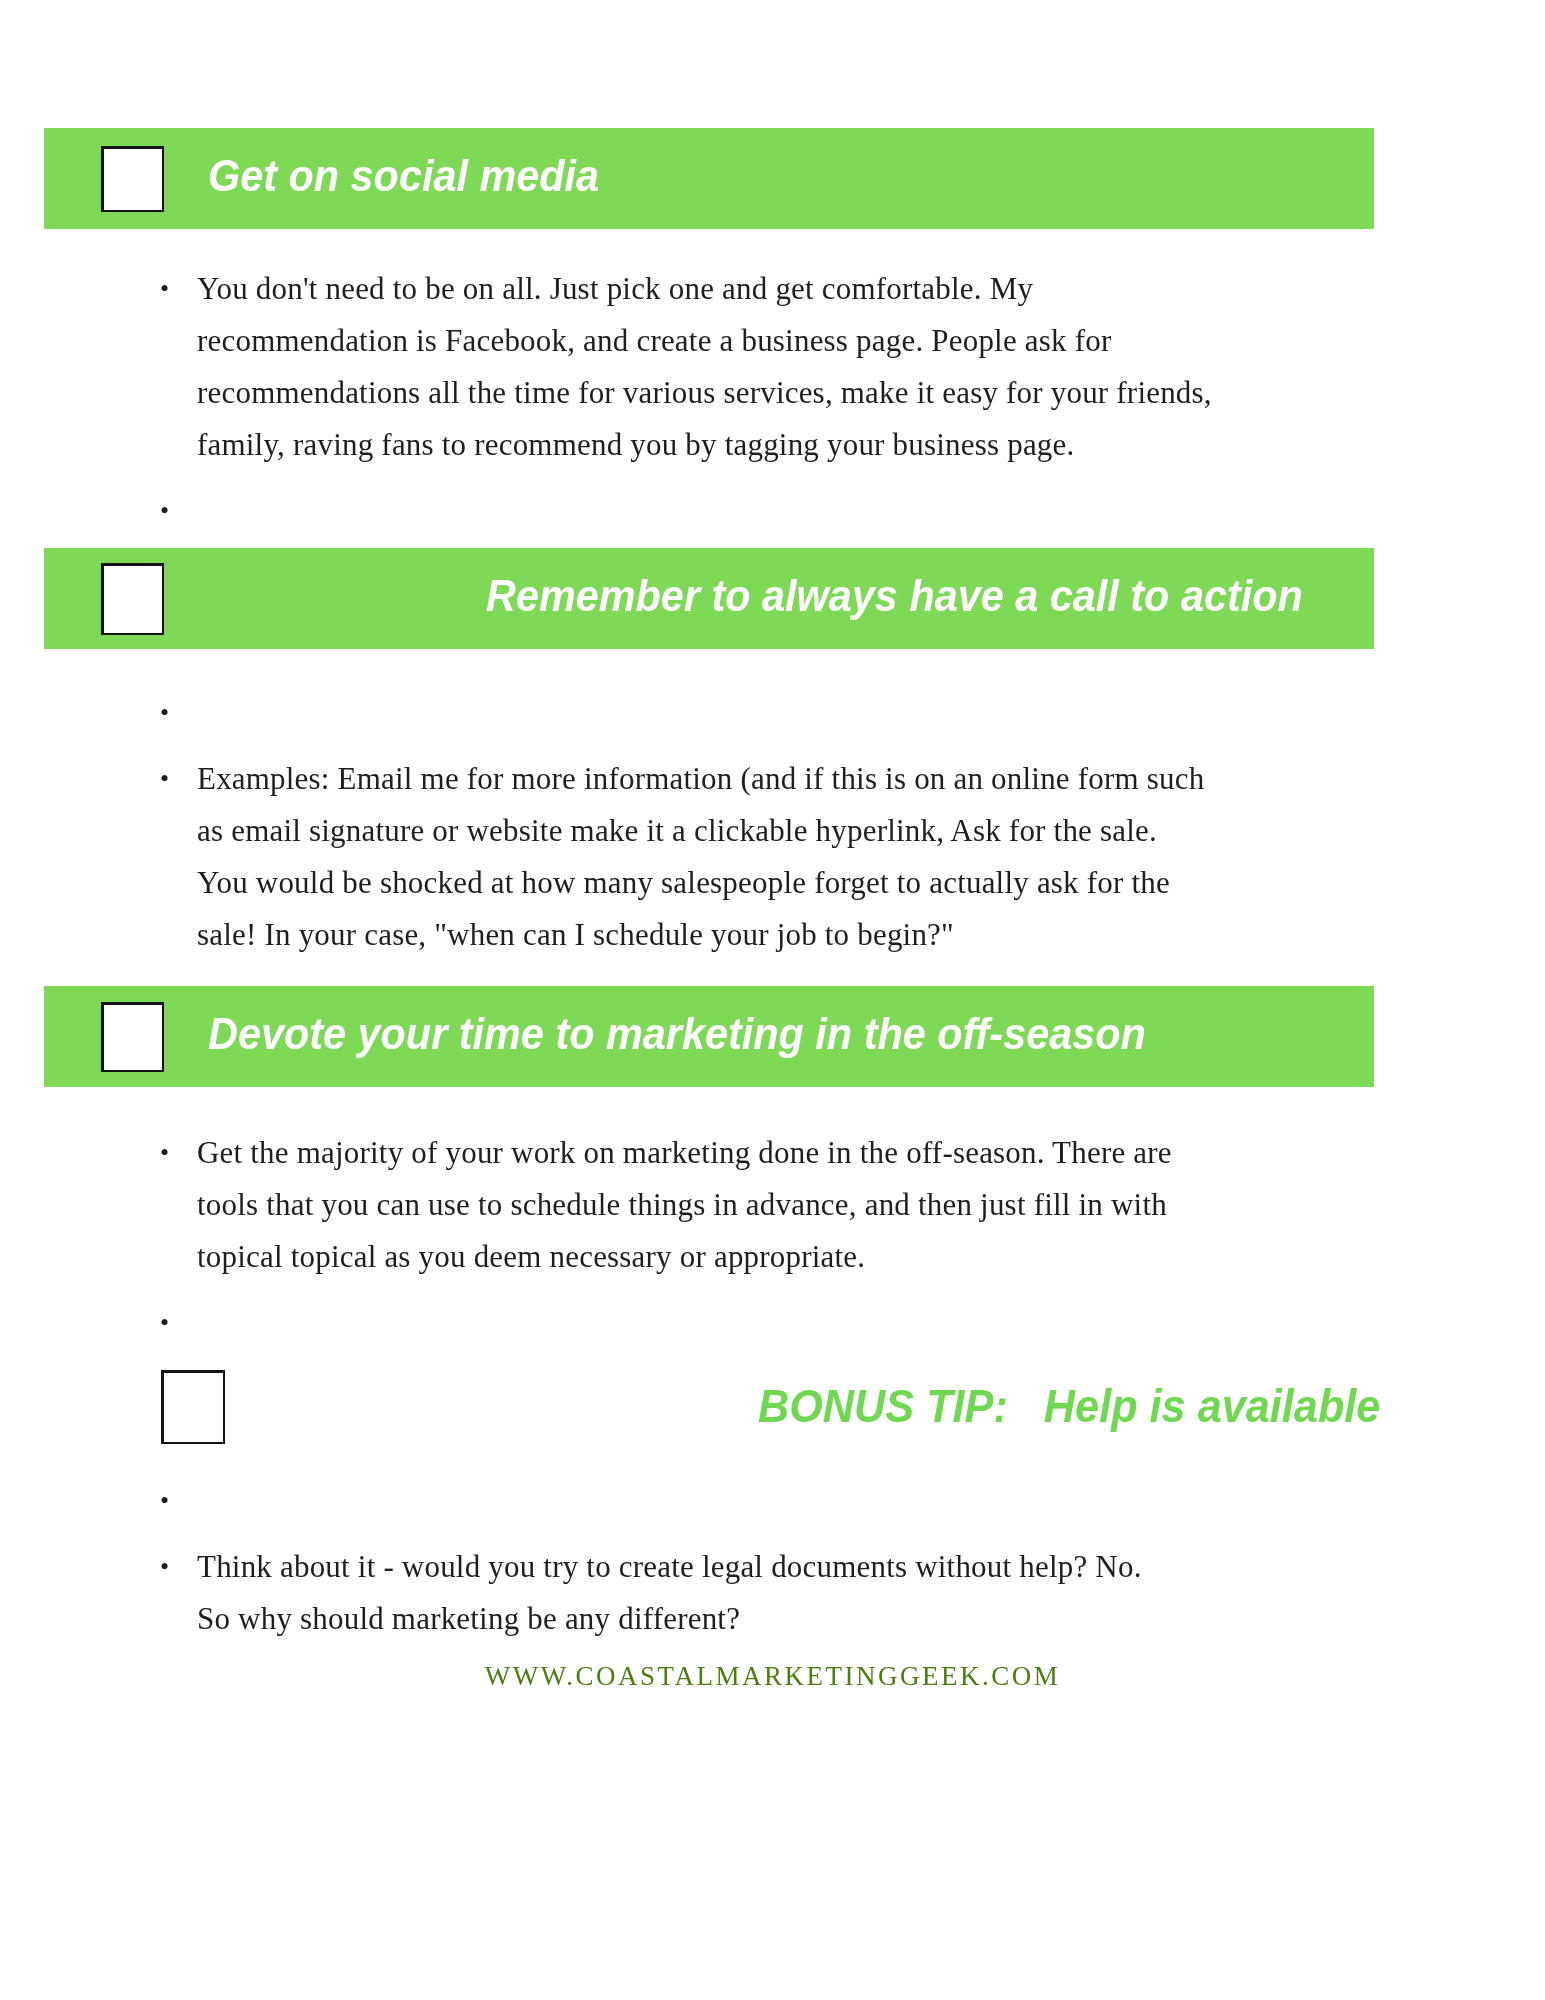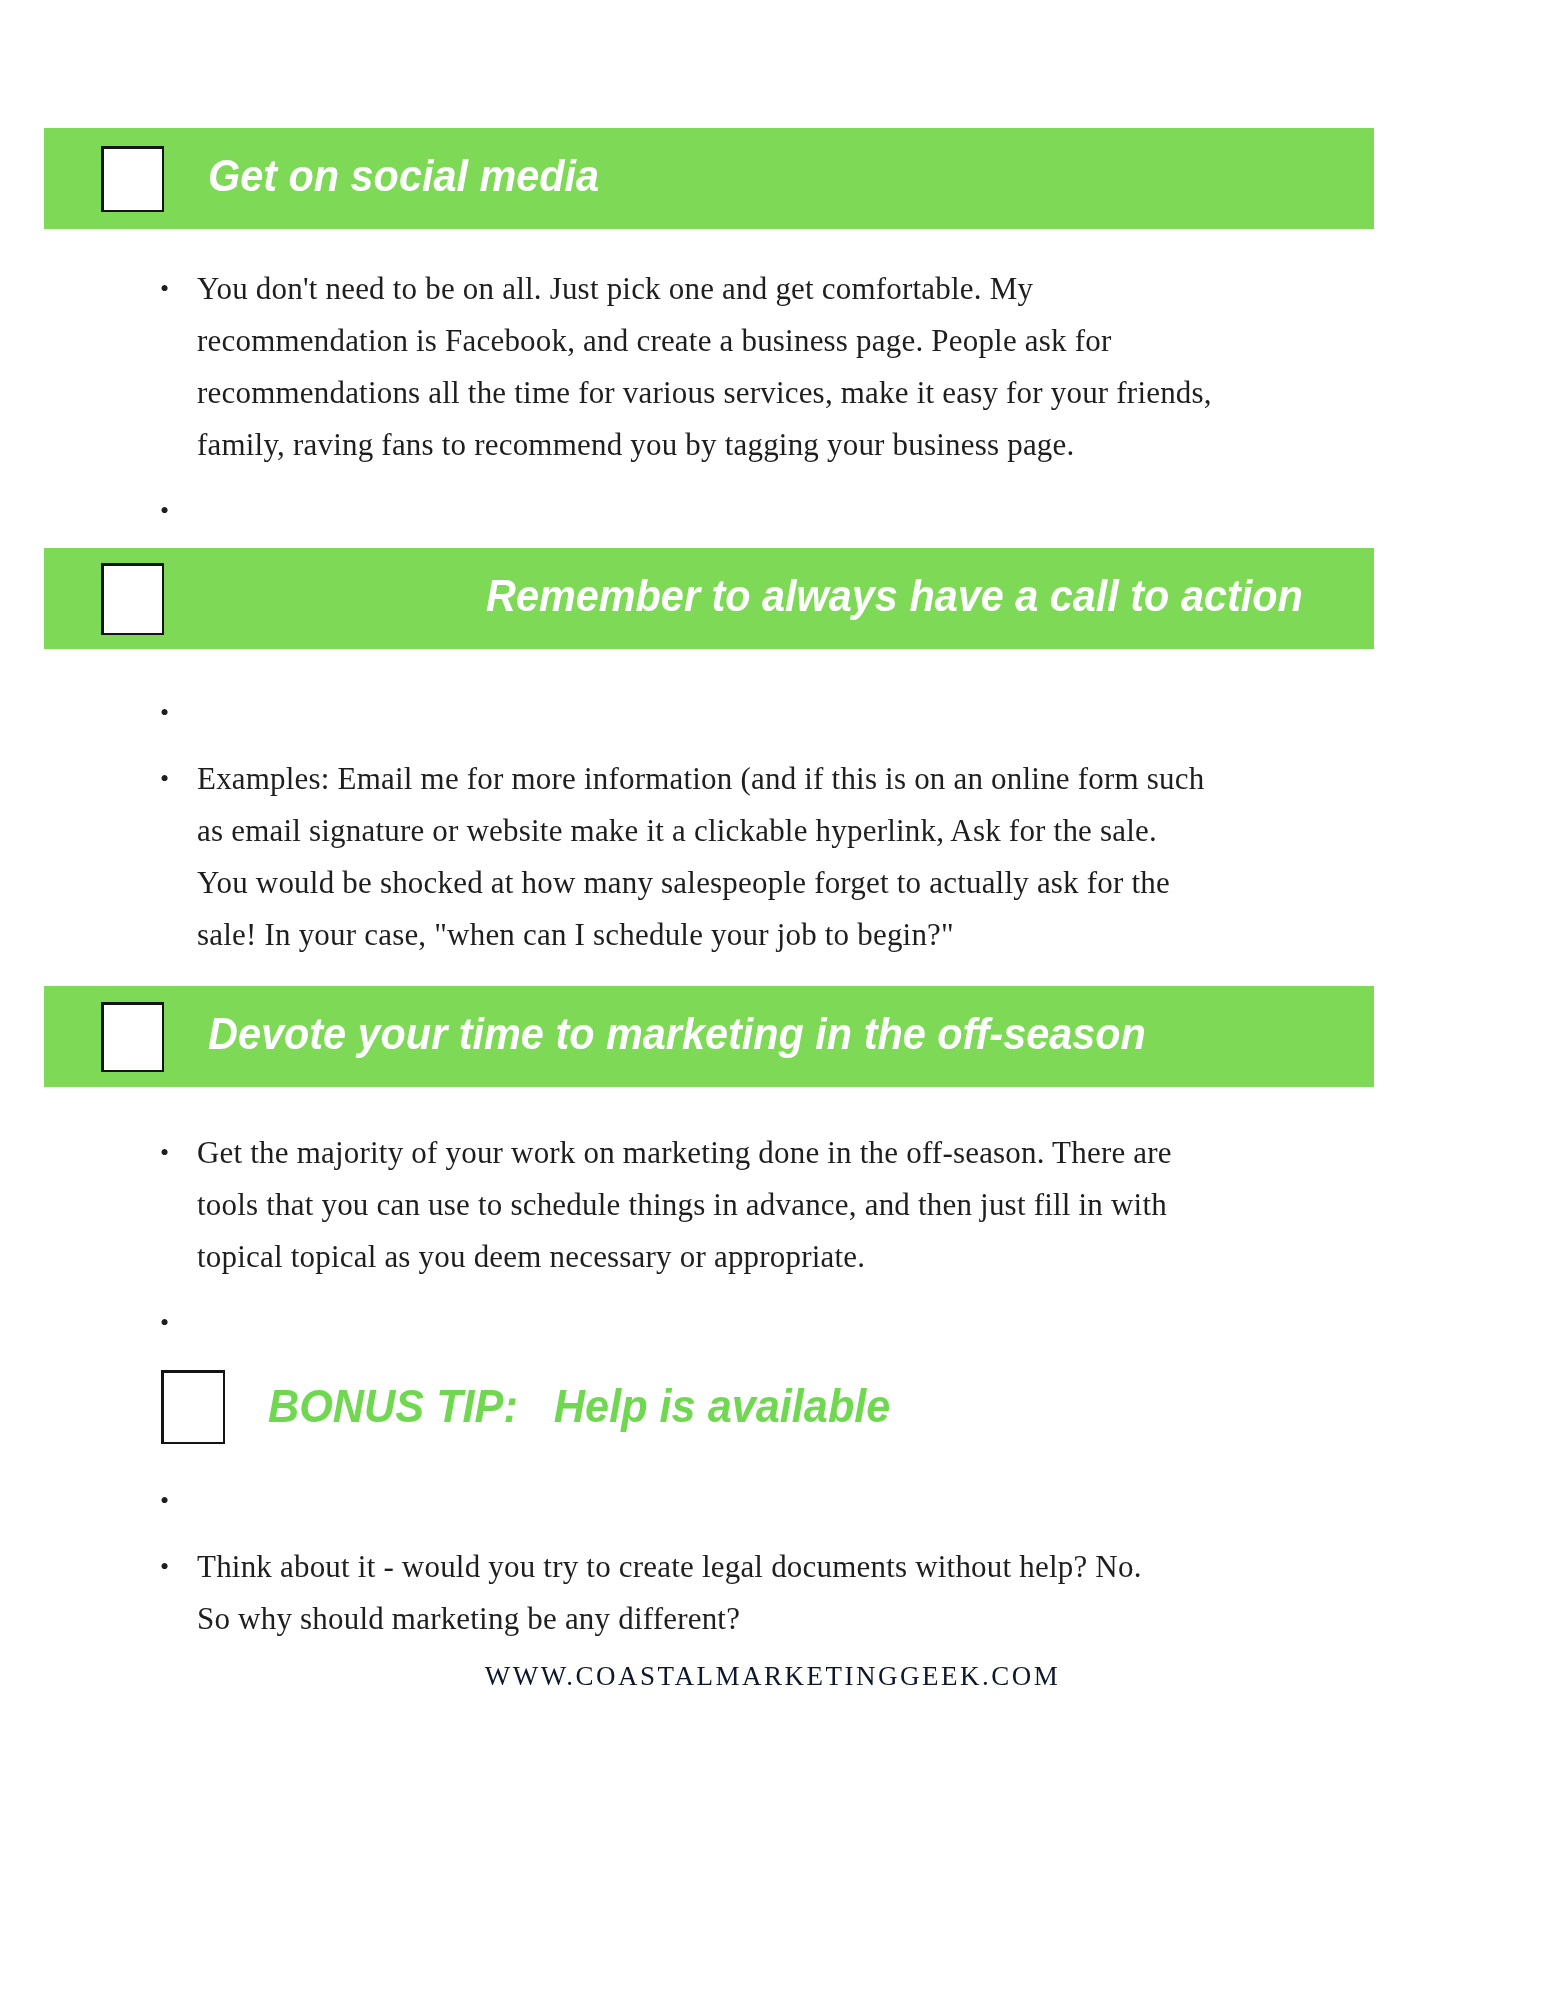--- a/index.html
+++ b/index.html
@@ -61,20 +61,21 @@
   
   .bonus-header {
     margin-top:12px;
     margin-left:104px;
     width:1330px;
     height:92px;
     position:relative;
     display:flex;
     align-items:center;
     flex:0 0 auto;
+    justify-content:flex-end;
   }
   .bonus-title {
     margin-left:164px;
     font-family:"Liberation Sans","DejaVu Sans",sans-serif;
     font-style:italic;
     font-weight:700;
     font-size:47px;
     line-height:1;
     color:#6fd850;
     white-space:pre;
@@ -119,21 +120,21 @@
   .footer {
     margin-top:16px;
     text-align:center;
     flex:0 0 auto;
   }
   .footer-url {
     display:inline-block;
     font-family:"Liberation Serif","DejaVu Serif",serif;
     font-size:27px;
     letter-spacing:2.5px;
-    color:#0f172a;
+    color:#4d7c0f;
     text-decoration:none;
   }
 </style>
 </head>
 <body>
 
 <div class="banner banner-1">
   <span class="checkbox cb-1"></span>
   <h2 class="banner-title">Get on social media</h2>
 </div>

